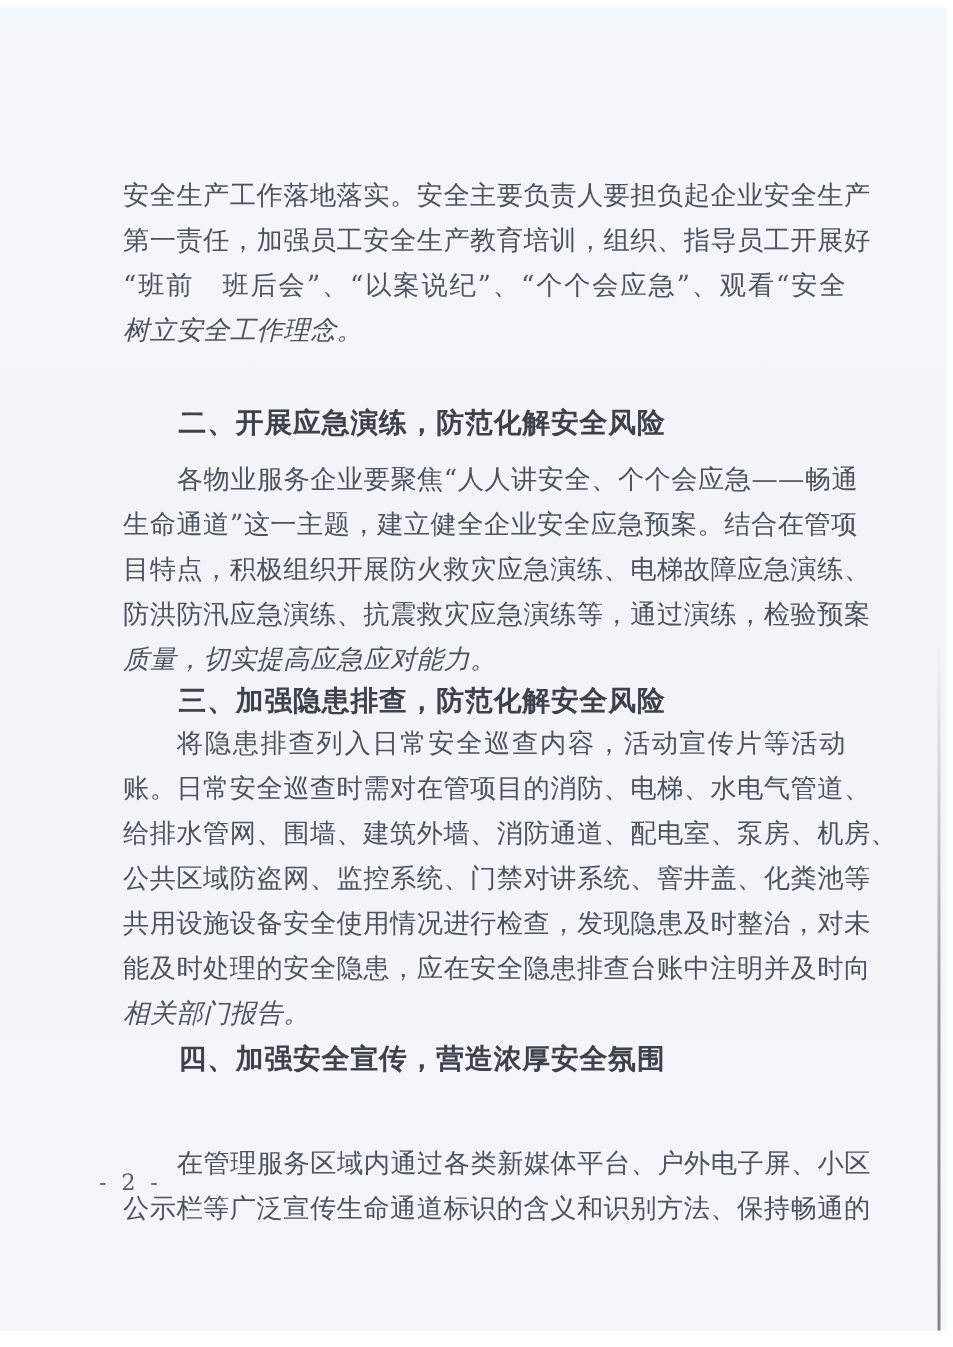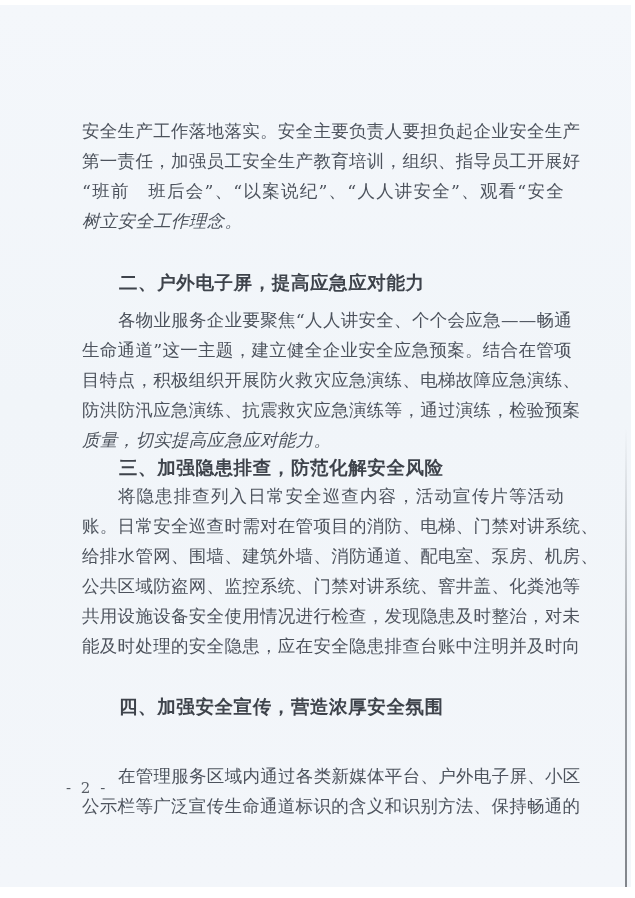--- a/index.html
+++ b/index.html
@@ -86,47 +86,48 @@
 <body>
 
 <div class="viewport">
   <div class="paper">
 
     <div class="content">
 
       <div class="block" style="top:111px">
         <div class="line">安全生产工作落地落实。安全主要负责人要担负起企业安全生产</div>
         <div class="line">第一责任，加强员工安全生产教育培训，组织、指导员工开展好</div>
-        <div class="line">“班前　班后会”、“以案说纪”、“人人讲安全”、观看“安全</div>
+        <div class="line">“班前　班后会”、“以案说纪”、“个个会应急”、观看“安全</div>
         <div class="line last">树立安全工作理念。</div>
       </div>
 
       <div class="block" style="top:263px">
-        <div class="heading">二、户外电子屏，提高应急应对能力</div>
+        <div class="heading">二、开展应急演练，防范化解安全风险</div>
       </div>
 
       <div class="block" style="top:300px">
         <div class="line indent">各物业服务企业要聚焦“人人讲安全、个个会应急——畅通</div>
         <div class="line">生命通道”这一主题，建立健全企业安全应急预案。结合在管项</div>
         <div class="line">目特点，积极组织开展防火救灾应急演练、电梯故障应急演练、</div>
         <div class="line">防洪防汛应急演练、抗震救灾应急演练等，通过演练，检验预案</div>
         <div class="line last">质量，切实提高应急应对能力。</div>
       </div>
 
       <div class="block" style="top:448px">
         <div class="heading">三、加强隐患排查，防范化解安全风险</div>
       </div>
 
       <div class="block" style="top:476px">
         <div class="line indent">将隐患排查列入日常安全巡查内容，活动宣传片等活动</div>
-        <div class="line">账。日常安全巡查时需对在管项目的消防、电梯、门禁对讲系统、</div>
+        <div class="line">账。日常安全巡查时需对在管项目的消防、电梯、水电气管道、</div>
         <div class="line">给排水管网、围墙、建筑外墙、消防通道、配电室、泵房、机房、</div>
         <div class="line">公共区域防盗网、监控系统、门禁对讲系统、窨井盖、化粪池等</div>
         <div class="line">共用设施设备安全使用情况进行检查，发现隐患及时整治，对未</div>
         <div class="line">能及时处理的安全隐患，应在安全隐患排查台账中注明并及时向</div>
+        <div class="line last">相关部门报告。</div>
       </div>
 
       <div class="block" style="top:687px">
         <div class="heading">四、加强安全宣传，营造浓厚安全氛围</div>
       </div>
 
       <div class="block" style="top:756px">
         <div class="line indent">在管理服务区域内通过各类新媒体平台、户外电子屏、小区</div>
         <div class="line">公示栏等广泛宣传生命通道标识的含义和识别方法、保持畅通的</div>
       </div>

